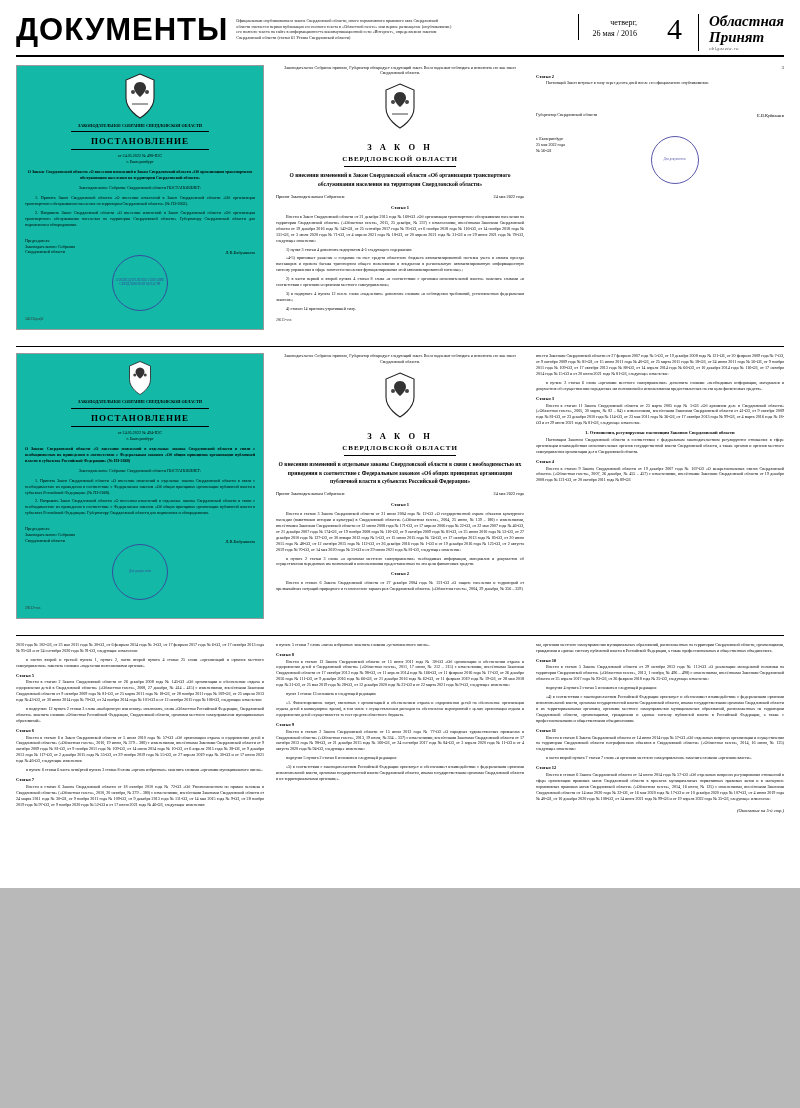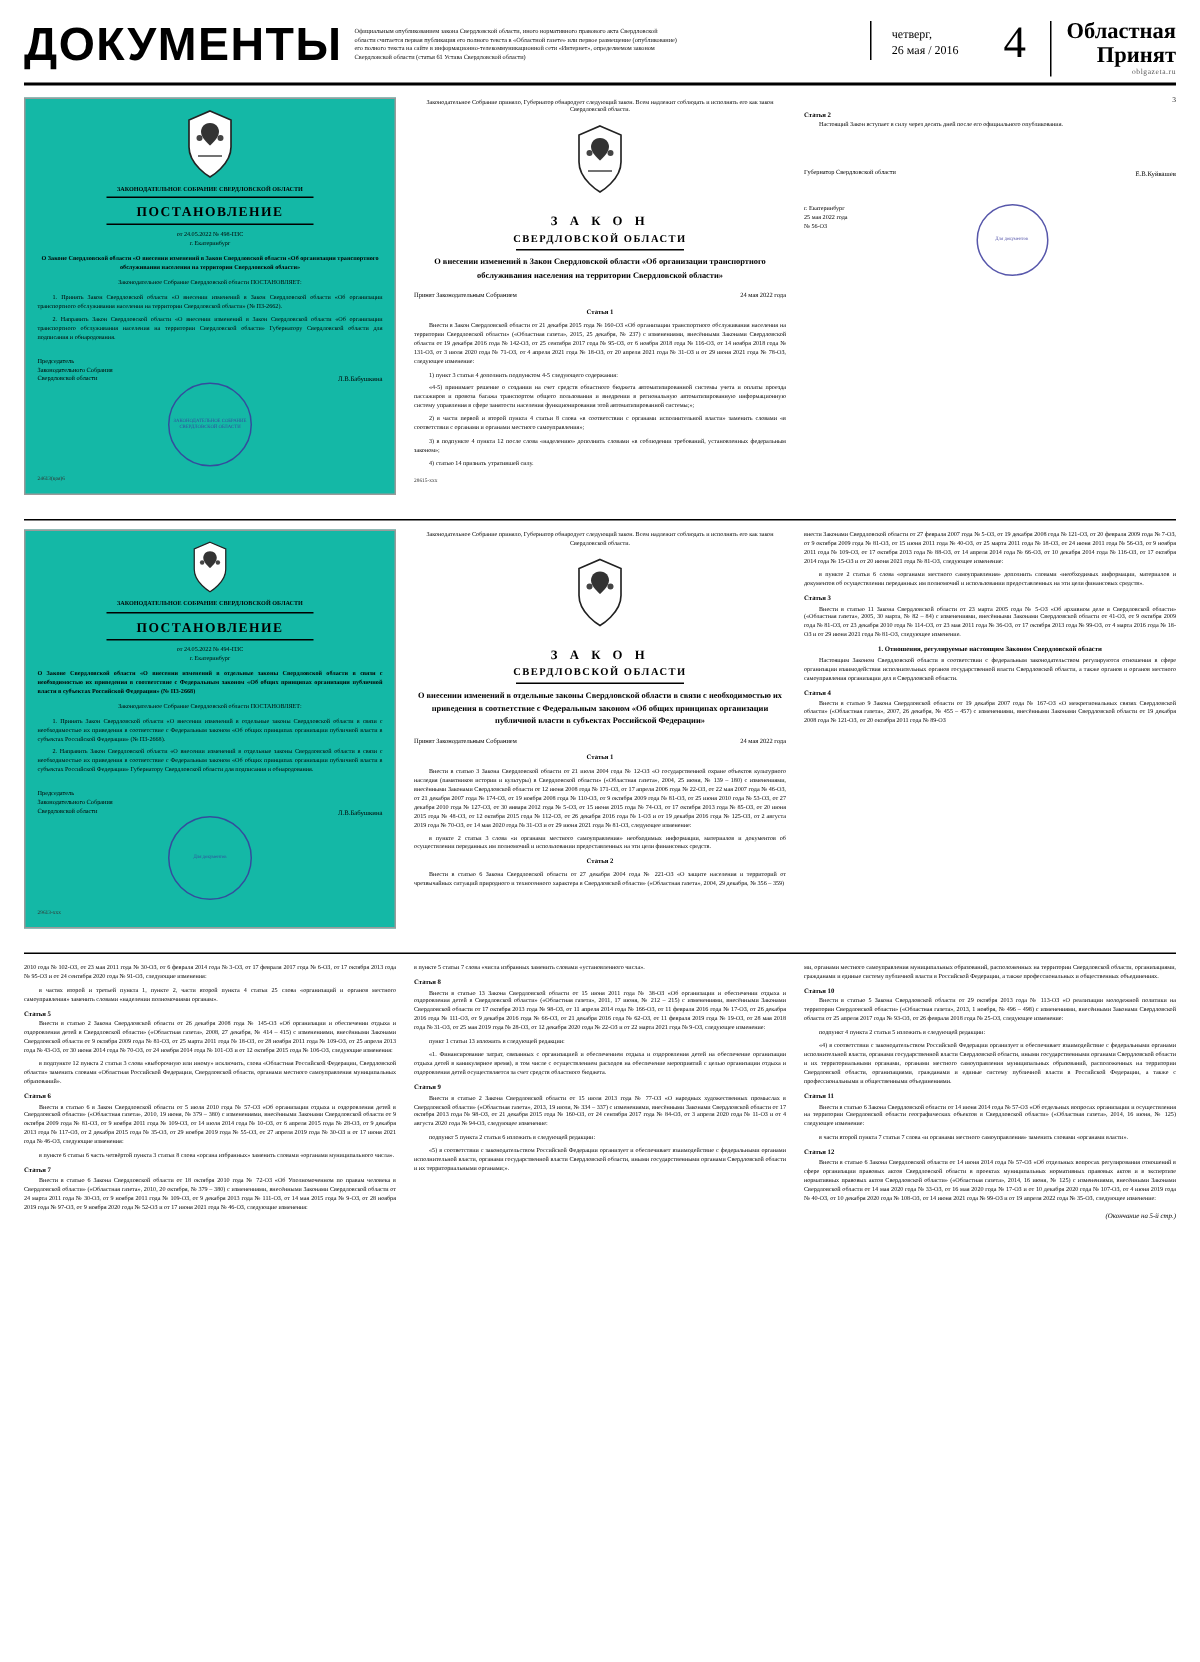--- a/index.html
+++ b/index.html
@@ -1,32 +1,32 @@
 <!DOCTYPE html>
 <html><head>
 <meta charset="utf-8">
 <style>
   html,body{margin:0;padding:0;background:#b9b9b9;}
   body{font-family:"Liberation Serif", serif;}
   .page{
-    width:800px;height:1108px;background:#ffffff;position:relative;
+    width:800px;height:888px;background:#ffffff;position:relative;
     box-sizing:border-box;padding:14px 16px 24px 16px;overflow:hidden;
   }
   
   .masthead{display:flex;align-items:flex-start;border-bottom:2px solid #000;padding-bottom:4px;}
   .mh-title{
     font-family:"Liberation Sans", sans-serif;
     font-weight:bold;font-size:31px;letter-spacing:1px;line-height:1;
     padding-right:8px;
   }
   .mh-desc{font-size:4.2px;line-height:1.35;max-width:215px;padding-top:4px;color:#111;}
   .mh-spacer{flex:1;}
-  .mh-date{font-size:8px;text-align:left;line-height:1.35;border-left:1px solid #000;padding:4px 14px 0 14px;}
+  .mh-date{font-size:8px;text-align:right;line-height:1.35;border-left:1px solid #000;padding:4px 14px 0 14px;}
   .mh-num{font-family:"Liberation Serif",serif;font-size:30px;font-weight:normal;padding:0 16px;line-height:1;}
-  .mh-brand{text-align:right;padding-left:10px;border-left:1px solid #000;}
+  .mh-brand{text-align:left;padding-left:10px;border-left:1px solid #000;font-style:italic;}
   .mh-brand .b1{font-family:"Liberation Serif",serif;font-weight:bold;font-size:15px;line-height:1.05;}
   .mh-brand .b2{font-size:5px;color:#555;letter-spacing:.4px;}
 
   
   .grid{display:grid;grid-template-columns:1fr 1fr 1fr;column-gap:12px;margin-top:8px;}
   .col{position:relative;}
 
   .pgnum{font-size:5px;text-align:left;color:#222;margin-bottom:2px;}
   .pgnum.right{text-align:right;}
 

